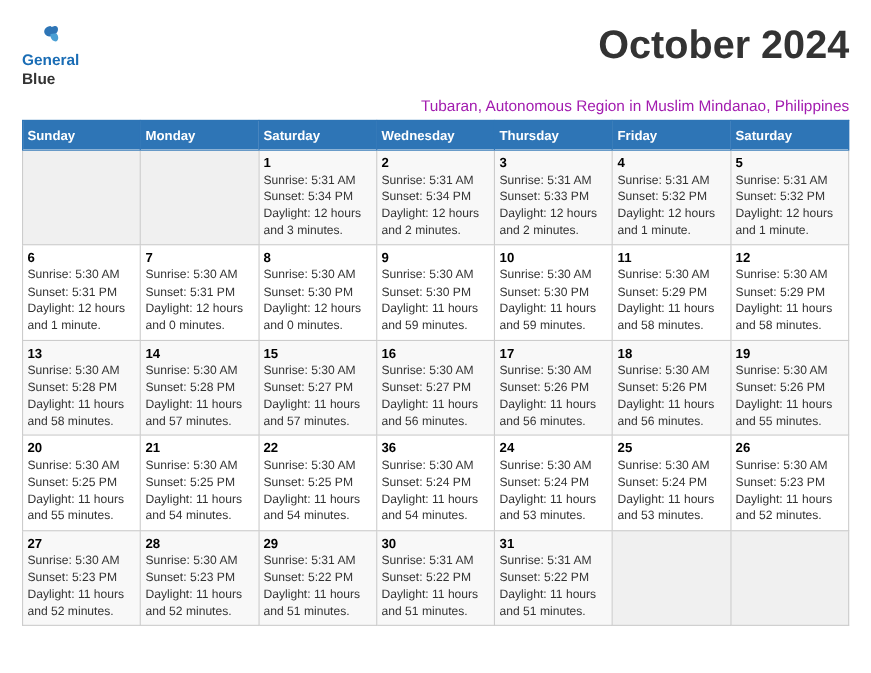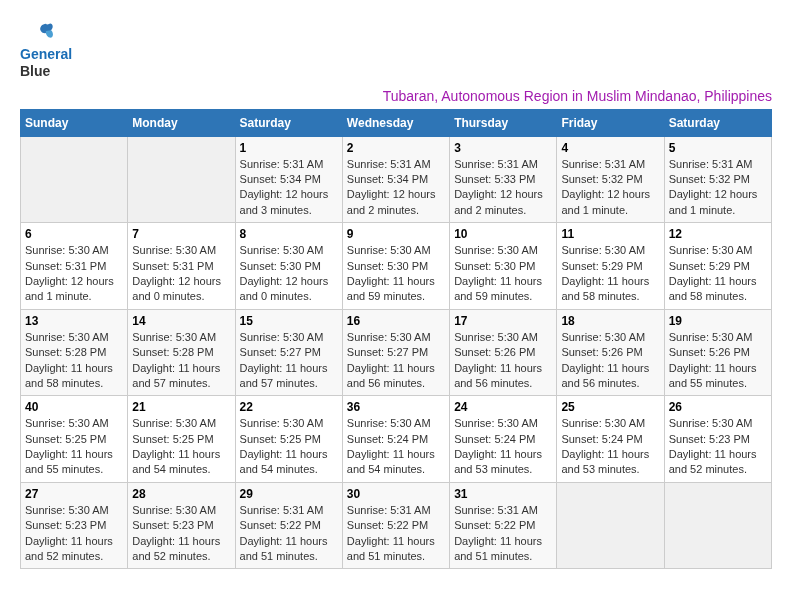--- a/index.html
+++ b/index.html
@@ -97,20 +97,21 @@
   <div class="logo">
     <svg class="logo-bird" viewBox="0 0 30 30" xmlns="http://www.w3.org/2000/svg">
       <path d="M15 5 C10 5, 5 10, 8 15 C11 20, 18 18, 22 14 C26 10, 24 4, 20 5 C18 5.5, 16 7, 15 5Z" fill="#2e75b6"></path>
       <path d="M22 14 C26 18, 25 25, 20 24 C16 23, 14 18, 15 15Z" fill="#4a9fd4"></path>
     </svg>
     <div class="logo-text">
       <div><span class="logo-blue">General</span></div>
       <div>Blue</div>
     </div>
   </div>
+  <div class="month-title">October 2024</div>
 </div>
 
 <div class="subtitle">Tubaran, Autonomous Region in Muslim Mindanao, Philippines</div>
 
 <table>
   <thead>
     <tr id="weekday-header">
     <th>Sunday</th>
         <th>Monday</th>
         <th>Saturday</th>
@@ -238,21 +239,21 @@
         </td>
         <td>
           <span class="day-number">19</span>
           <div class="day-info" style="white-space: pre-line;">Sunrise: 5:30 AM
 Sunset: 5:26 PM
 Daylight: 11 hours and 55 minutes.</div>
         </td>
       </tr>
       <tr>
         <td>
-          <span class="day-number">40</span>
+          <span class="day-number">20</span>
           <div class="day-info" style="white-space: pre-line;">Sunrise: 5:30 AM
 Sunset: 5:25 PM
 Daylight: 11 hours and 55 minutes.</div>
         </td>
         <td>
           <span class="day-number">21</span>
           <div class="day-info" style="white-space: pre-line;">Sunrise: 5:30 AM
 Sunset: 5:25 PM
 Daylight: 11 hours and 54 minutes.</div>
         </td>

